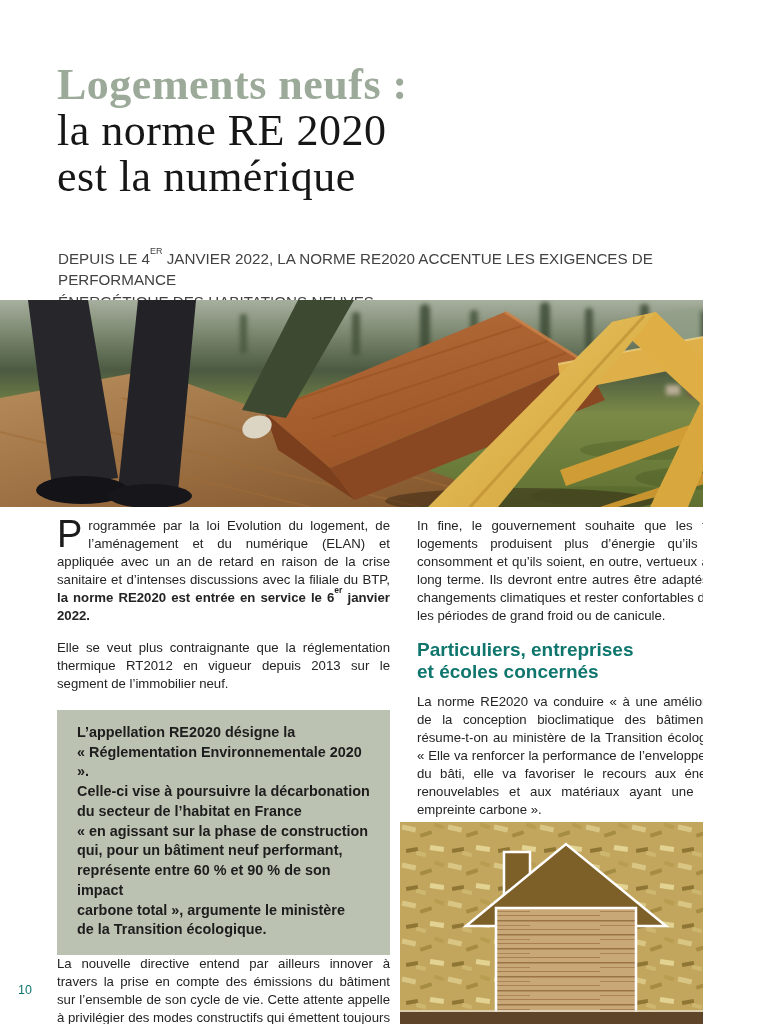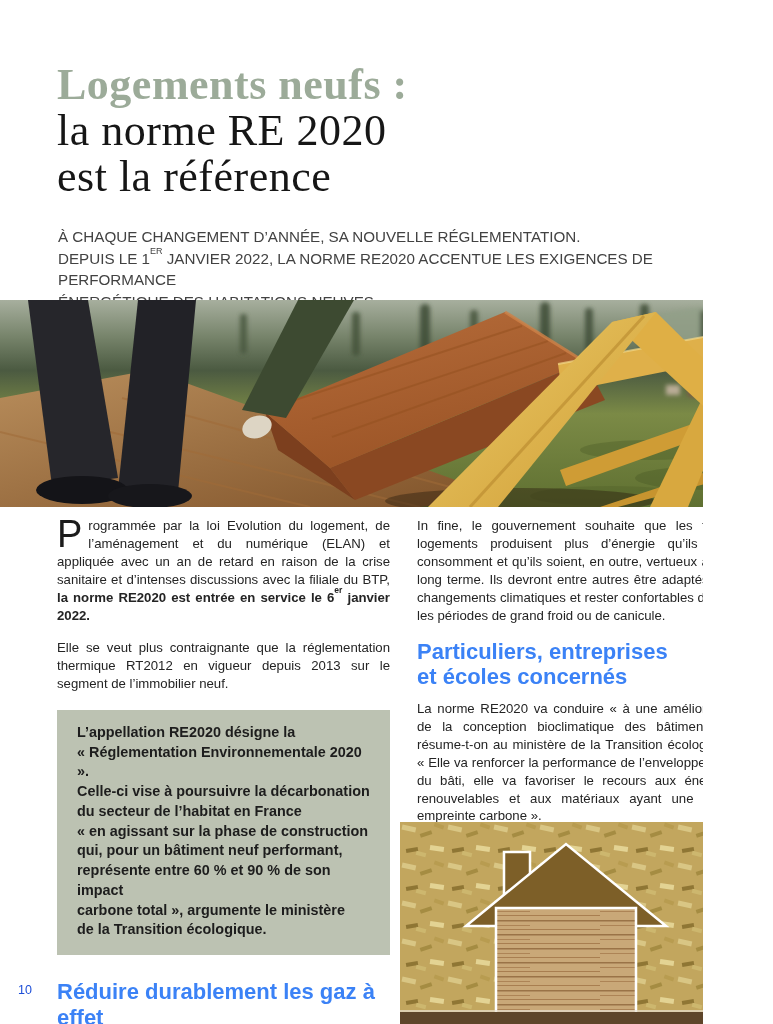--- a/index.html
+++ b/index.html
@@ -17,43 +17,43 @@
   .hero{position:absolute;left:0;top:300px;width:773px;height:207px;}
   .hero svg{display:block;}
   
   .col-left{position:absolute;left:57px;top:517px;width:333px;}
   .col-right{position:absolute;left:417px;top:517px;width:318px;}
   p.body{font-size:13.2px;line-height:1.36;text-align:justify;color:#242424;margin:0;}
   p.body + p.body{margin-top:14px;}
   .dropcap{float:left;font-size:38px;line-height:31px;padding:2px 6px 0 0;color:#1c1c1c;}
   .quote-box{background:#bcc2b2;margin-top:17px;padding:13px 16px 15px 20px;
              font-weight:bold;font-size:14.4px;line-height:1.37;color:#1d1d1d;white-space:pre-line;}
-  h2.section{font-size:22px;line-height:1.16;margin:24px 0 10px 0;color:#3b82f6;white-space:pre-line;
+  h2.section{font-size:19px;line-height:1.16;margin:24px 0 10px 0;color:#0f766e;white-space:pre-line;
              font-weight:bold;}
   .col-right h2.section{margin-top:14px;}
   sup.er{font-size:8.5px;position:relative;top:-4px;}
   
   .house{position:absolute;left:400px;top:822px;width:338px;height:202px;}
   
-  .pagenum{position:absolute;left:18px;top:983px;font-size:12.5px;color:#1d4ed8;}
+  .pagenum{position:absolute;left:18px;top:983px;font-size:12.5px;color:#0f766e;}
 </style>
 </head>
 <body>
 
 <div class="page">
 
   <div class="masthead">
     <div class="title-green">Logements neufs :</div>
     <div class="title-dark">la norme RE 2020</div>
-    <div class="title-dark">est la référence</div>
+    <div class="title-dark">est la numérique</div>
   </div>
 
   <div class="intro">
-    <span>À CHAQUE CHANGEMENT D’ANNÉE, SA NOUVELLE RÉGLEMENTATION.</span><br>
-    <span>DEPUIS LE 1</span><sup>ER</sup><span> JANVIER 2022, LA NORME RE2020 ACCENTUE LES EXIGENCES DE PERFORMANCE</span><br>
+    <br>
+    <span>DEPUIS LE 4</span><sup>ER</sup><span> JANVIER 2022, LA NORME RE2020 ACCENTUE LES EXIGENCES DE PERFORMANCE</span><br>
     <span>ÉNERGÉTIQUE DES HABITATIONS NEUVES.</span>
   </div>
 
   <div class="hero">
     <svg width="773" height="207" viewBox="0 0 773 207" xmlns="http://www.w3.org/2000/svg">
       <defs>
         <linearGradient id="sky" x1="0" y1="0" x2="0" y2="1">
           <stop offset="0" stop-color="#a7af9e"></stop>
             <stop offset="0.18" stop-color="#76836a"></stop>
           <stop offset="0.34" stop-color="#4b5a41"></stop>
@@ -160,22 +160,20 @@
     <div class="quote-box">L’appellation RE2020 désigne la
 « Réglementation Environnementale 2020 ».
 Celle-ci vise à poursuivre la décarbonation
 du secteur de l’habitat en France
 « en agissant sur la phase de construction
 qui, pour un bâtiment neuf performant,
 représente entre 60 % et 90 % de son impact
 carbone total », argumente le ministère
 de la Transition écologique.</div>
 
-    <h2 class="section">Réduire durablement les gaz à effet
-de serre</h2>
     <p class="body">La nouvelle directive entend par ailleurs innover à travers la prise en compte des émissions du bâtiment sur l’ensemble de son cycle de vie. Cette attente appelle à privilégier des modes constructifs qui émettent toujours moins de gaz à effet de serre. Cela induit notamment une utilisation plus systématique du bois et des matériaux biosourcés.</p>
   </div>
 
   <div class="col-right">
     <p class="body">In fine, le gouvernement souhaite que les futurs logements produisent plus d’énergie qu’ils n’en consomment et qu’ils soient, en outre, vertueux à très long terme. Ils devront entre autres être adaptés aux changements climatiques et rester confortables durant les périodes de grand froid ou de canicule.</p>
 
     <h2 class="section">Particuliers, entreprises
 et écoles concernés</h2>
     <p class="body">La norme RE2020 va conduire « à une amélioration de la conception bioclimatique des bâtiments », résume-t-on au ministère de la Transition écologique. « Elle va renforcer la performance de l’enveloppement du bâti, elle va favoriser le recours aux énergies renouvelables et aux matériaux ayant une faible empreinte carbone ».</p>
     <p class="body"><span>Applicable sans délai dans le cadre de projets résidentiels neufs, la réglementation est devenue aussi, depuis le 1</span><sup class="er">er</sup><span> juillet 2022, la référence pour la construction des futurs bureaux et des établissements scolaires.</span></p>

